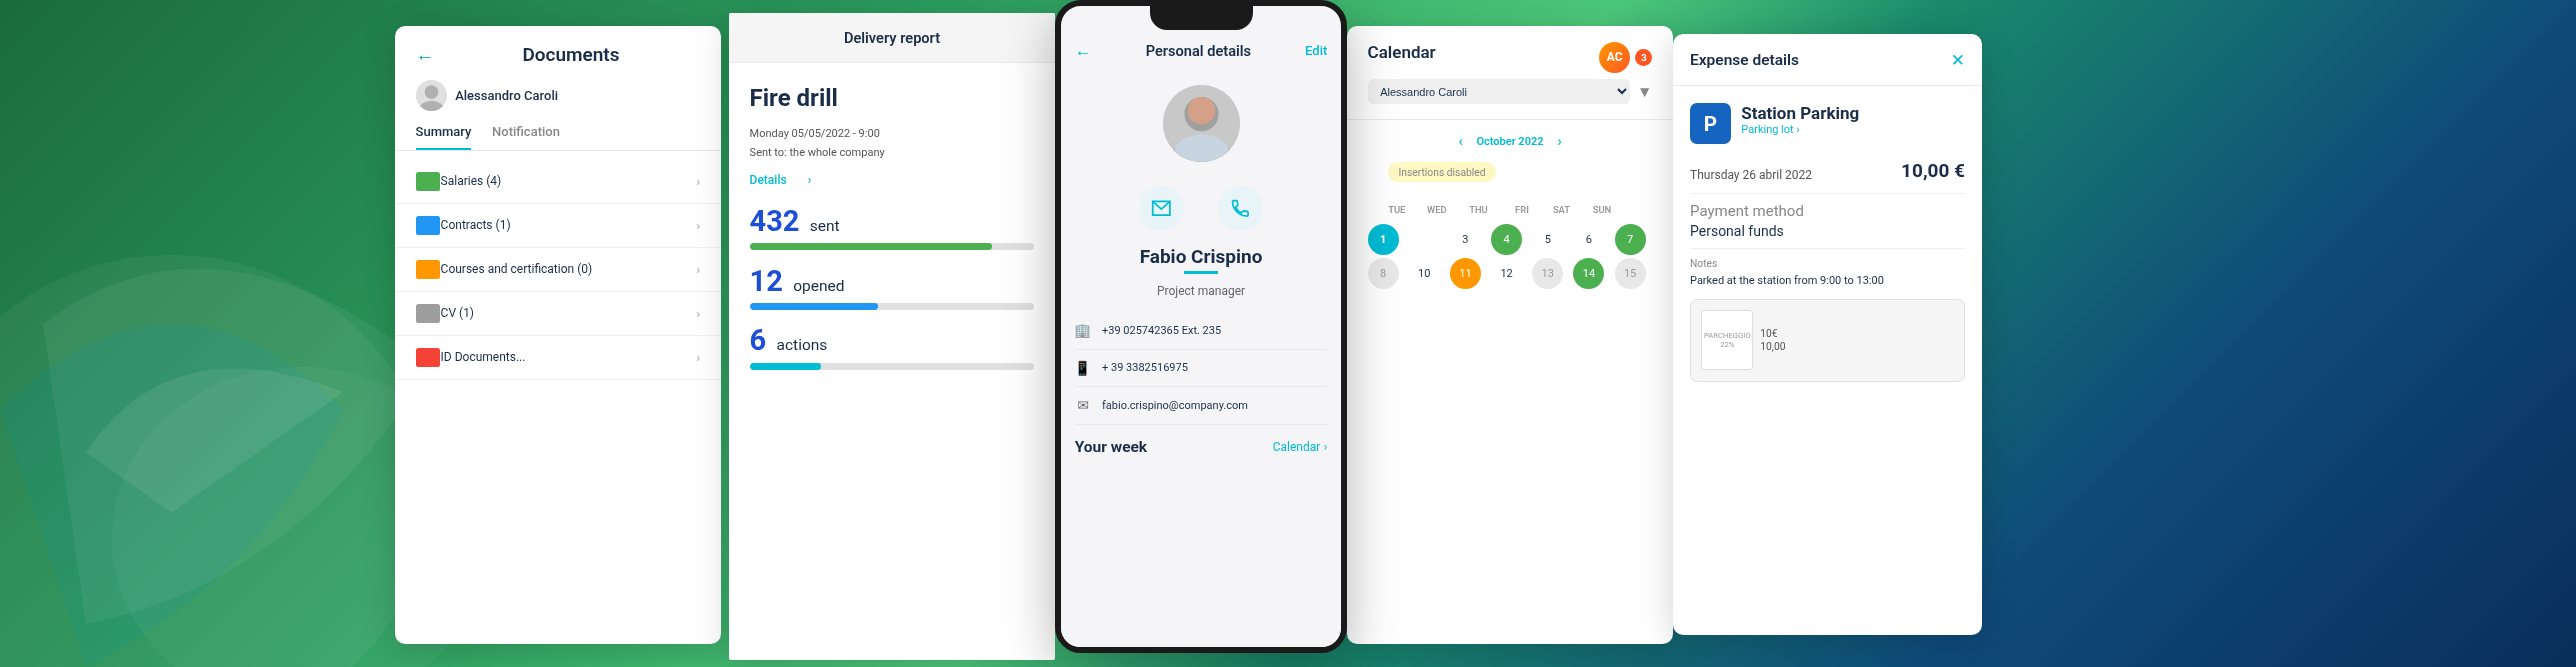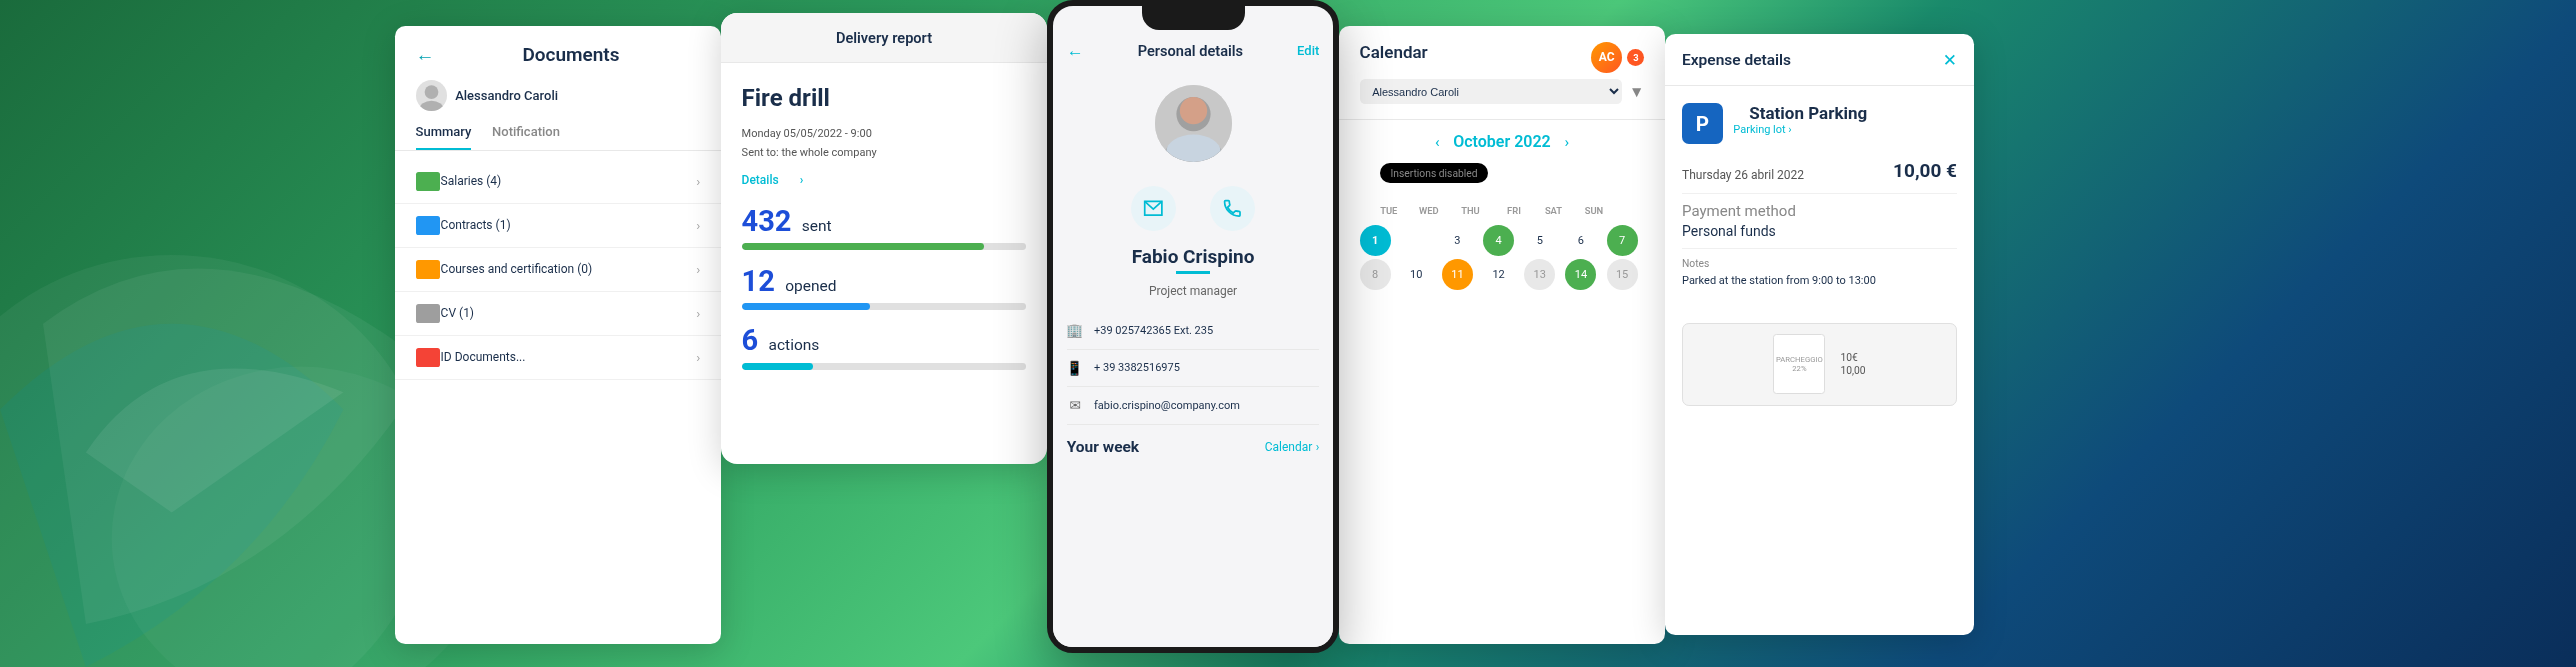--- a/index.html
+++ b/index.html
@@ -164,25 +164,26 @@
     }
 
     .doc-arrow {
       color: #aaa;
       font-size: 13.7px;
     }
 
     
     .delivery-card {
       width: 326px;
-      height: 451px;
+      height: 647px;
       margin-top: 13px;
       z-index: 3;
       flex-shrink: 0;
-      border-radius: 16px;
+      border-radius: 2px;
+      margin-left: 8px;
     }
 
     .delivery-header {
       background: #f5f5f5;
       padding: 15.5px 20.6px;
       text-align: center;
       border-bottom: 0.9px solid #e8e8e8;
     }
 
     .delivery-header-title {
@@ -447,33 +448,33 @@
 
     .calendar-nav {
       display: flex;
       align-items: center;
       justify-content: center;
       padding: 12px 20.6px;
       gap: 13.7px;
     }
 
     .calendar-month {
-      font-size: 16px;
+      font-size: 11px;
       font-weight: 600;
       color: #00bcd4;
     }
 
     .calendar-nav-btn {
       color: #00bcd4;
       font-size: 15.5px;
       cursor: pointer;
     }
 
     .insertions-badge {
-      background: #000000;
+      background: #fef9c3;
       color: #888;
       font-size: 10.3px;
       padding: 3.4px 10.3px;
       border-radius: 17px;
       margin: 0 20.6px 10.3px;
       display: inline-block;
     }
 
     .calendar-grid {
       padding: 0 20.6px;
@@ -586,21 +587,20 @@
       align-items: center;
       justify-content: center;
       border-radius: 6.9px;
       flex-shrink: 0;
     }
 
     .parking-name {
       font-size: 17px;
       font-weight: 700;
       color: #1a2e4a;
-      margin-left: 16px;
     }
 
     .parking-type-link {
       color: #00bcd4;
       font-size: 11px;
       display: flex;
       align-items: center;
       gap: 2.6px;
     }
 
@@ -653,25 +653,24 @@
       font-size: 11px;
       color: #1a2e4a;
     }
 
     
     .receipt-thumbnail {
       background: #f5f5f5;
       border: 0.9px solid #e0e0e0;
       border-radius: 6.9px;
       padding: 10.3px;
-      margin-top: 28px;
-      display: flex;
-      align-items: center;
-      gap: 15px;
-      justify-content: center;
+      margin-top: 4px;
+      display: flex;
+      align-items: center;
+      gap: 7px;
     }
 
     .receipt-img {
       width: 52px;
       height: 60px;
       background: #fff;
       border: 0.9px solid #ddd;
       border-radius: 3.4px;
       display: flex;
       align-items: center;

